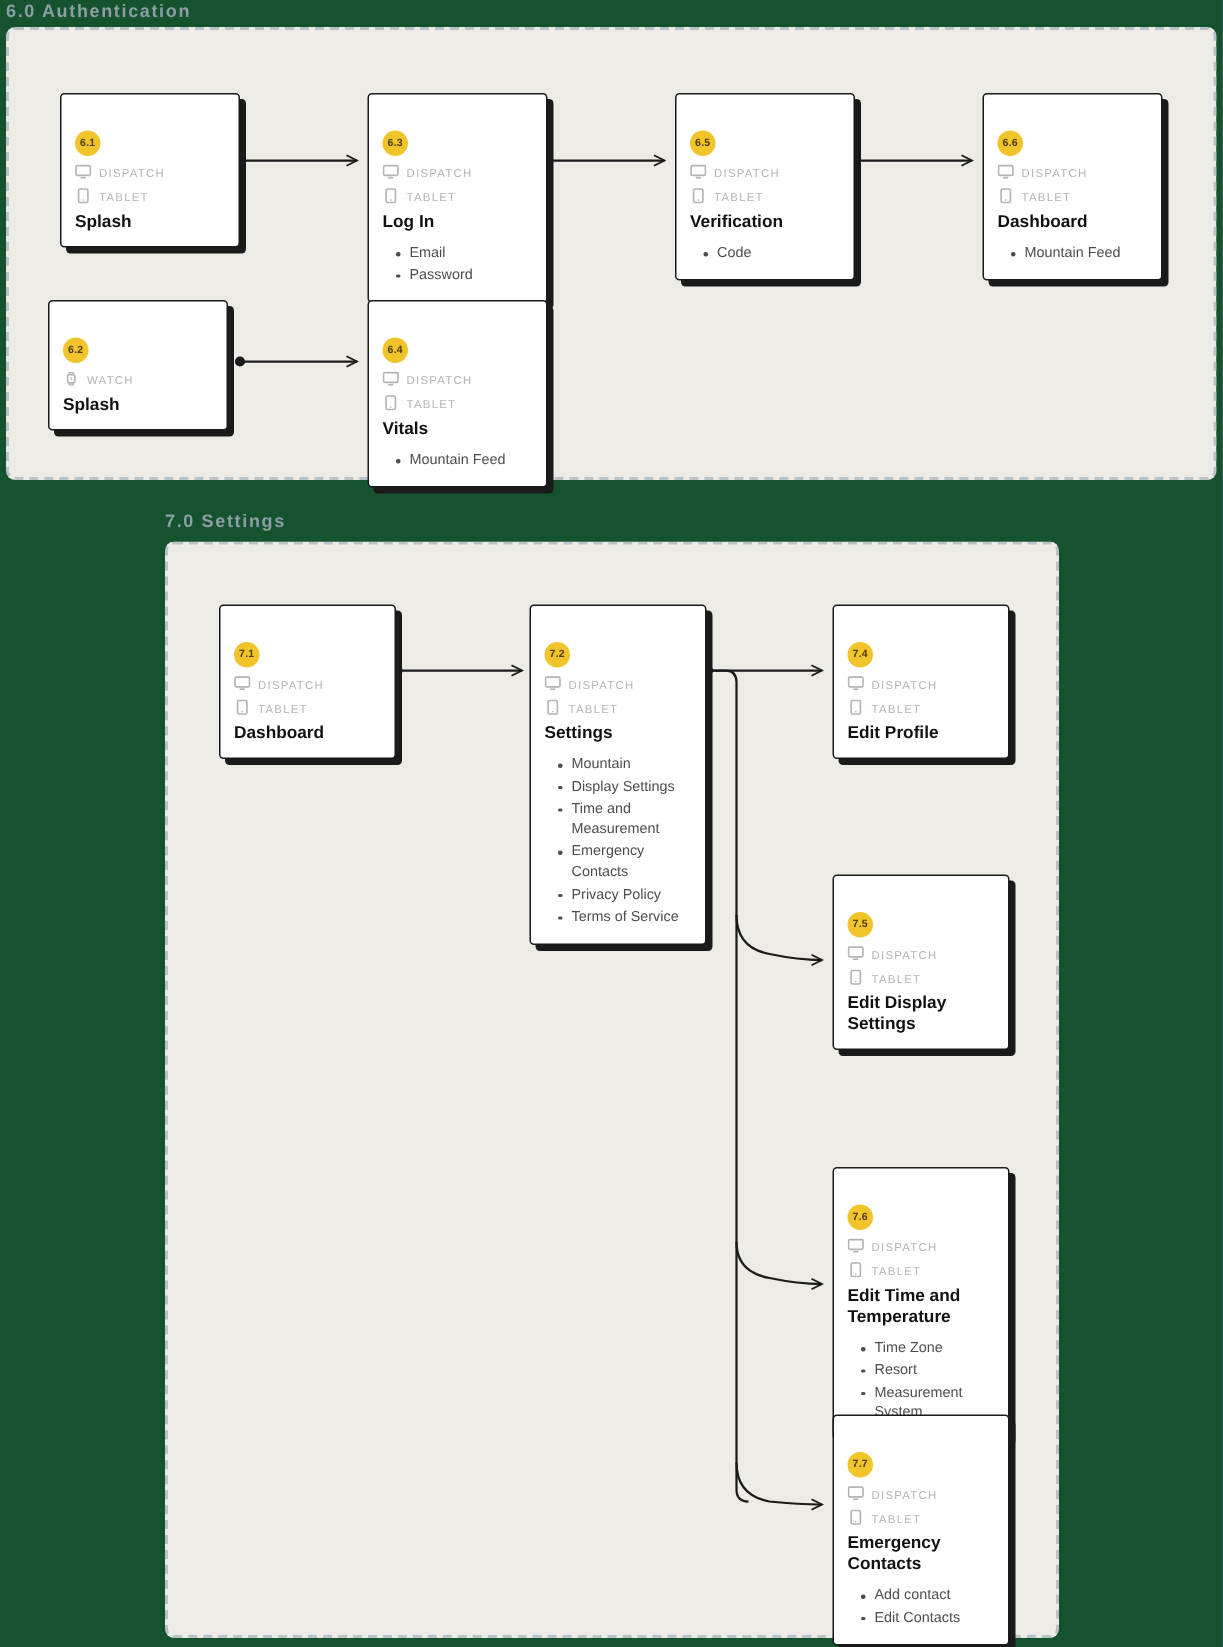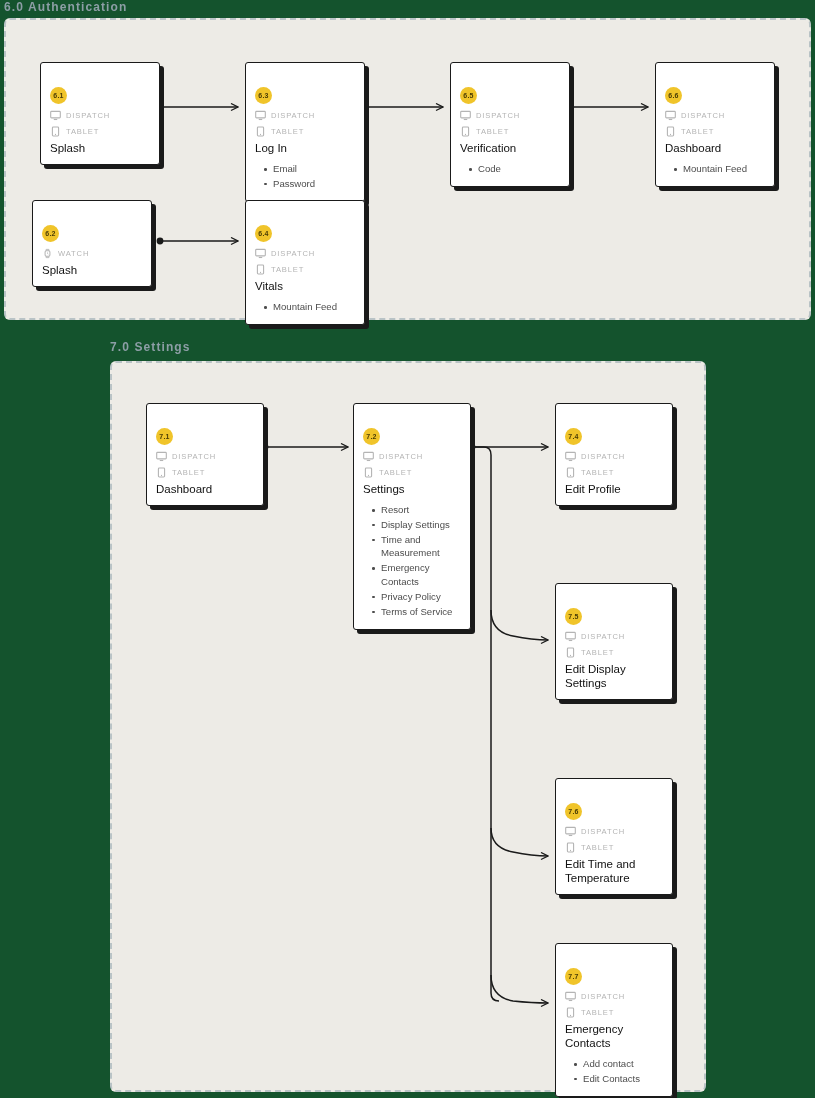--- a/index.html
+++ b/index.html
@@ -67,21 +67,21 @@
   }
   .plat-label {
     font-size: 7.6px;
     letter-spacing: .85px;
     color: #b4b4b4;
     font-weight: 400;
   }
   .plat-icon { display: block; flex: 0 0 auto; }
   .card-title {
     font-size: 11.5px;
-    font-weight: normal;
+    font-weight: bold;
     color: #111;
     margin-top: 0;
     line-height: 1.22;
   }
   .card-list {
     list-style: none;
     margin: 7px 0 0 0;
     padding: 0 0 0 9px;
   }
   .card-list li {
@@ -341,21 +341,21 @@
       <span class="plat-icon">
         <svg width="11" height="11" viewBox="0 0 16 16">
             <rect x="3.5" y="1.5" width="9" height="13" rx="1.3" fill="none" stroke="#b4b4b4" stroke-width="1.6"></rect>
             <circle cx="8" cy="12.2" r=".8" fill="#b4b4b4"></circle>
           </svg>
       </span>
       <span class="plat-label">TABLET</span>
     </div>
     <div class="card-title">Settings</div>
     <ul class="card-list">
-      <li>Resort</li>
+      <li>Mountain</li>
       <li>Display Settings</li>
       <li>Time and Measurement</li>
       <li>Emergency Contacts</li>
       <li>Privacy Policy</li>
       <li>Terms of Service</li>
     </ul>
   </div>
 
   <div class="card" style="left:555px; top:403px; width:118px;">
     <div class="badge">7.4</div>
@@ -417,20 +417,25 @@
     <div class="plat-row">
       <span class="plat-icon">
         <svg width="11" height="11" viewBox="0 0 16 16">
             <rect x="3.5" y="1.5" width="9" height="13" rx="1.3" fill="none" stroke="#b4b4b4" stroke-width="1.6"></rect>
             <circle cx="8" cy="12.2" r=".8" fill="#b4b4b4"></circle>
           </svg>
       </span>
       <span class="plat-label">TABLET</span>
     </div>
     <div class="card-title">Edit Time and Temperature</div>
+    <ul class="card-list">
+      <li>Time Zone</li>
+      <li>Resort</li>
+      <li>Measurement System</li>
+    </ul>
   </div>
 
   <div class="card" style="left:555px; top:943px; width:118px;">
     <div class="badge">7.7</div>
     <div class="plat-row">
       <span class="plat-icon">
         <svg width="11" height="11" viewBox="0 0 16 16">
             <rect x="1" y="2" width="14" height="9.5" rx="1.2" fill="none" stroke="#b4b4b4" stroke-width="1.6"></rect>
             <rect x="5.5" y="13" width="5" height="1.6" fill="#b4b4b4"></rect>
           </svg>

